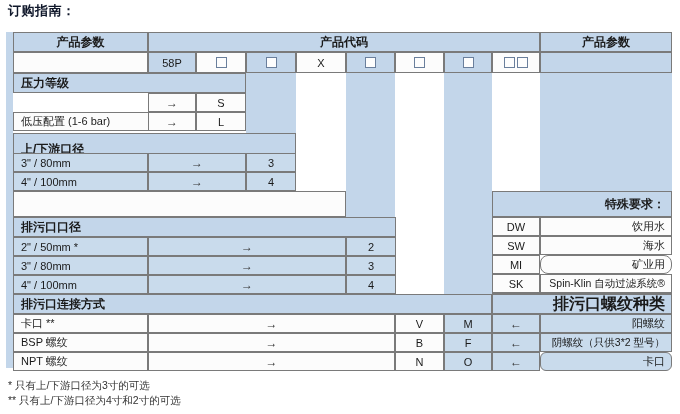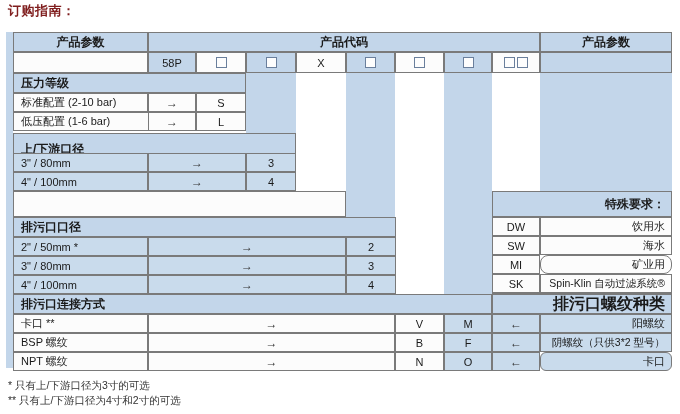--- a/index.html
+++ b/index.html
@@ -6,21 +6,21 @@
   body{
     width:680px;height:414px;
     background:#ffffff;
     font-family:"Liberation Sans","DejaVu Sans",sans-serif;
     -webkit-font-smoothing:none;
   }
   .page{position:relative;width:680px;height:414px;overflow:hidden;}
 
   .title{
     position:absolute;left:8px;top:2px;
-    font-size:13px;font-weight:bold;color:#7f1d1d;
+    font-size:13px;font-weight:bold;color:#0f172a;
     letter-spacing:.5px;
   }
 
   
   .tbl{
     position:absolute;left:6px;top:32px;
     width:666px;height:336px;
     background:#ffffff;
   }
   
@@ -101,21 +101,20 @@
 
     <div class="cell bd blue" style="left:534px;top:20px;width:132px;height:21px;"></div>
 
     <div class="cell blue" style="left:240px;top:41px;width:50px;height:99px;"></div>
     <div class="cell blue" style="left:340px;top:41px;width:49px;height:253px;"></div>
     <div class="cell blue" style="left:438px;top:41px;width:48px;height:253px;"></div>
     <div class="cell blue" style="left:534px;top:41px;width:132px;height:143px;"></div>
 
     <div class="cell bd blue lft bold" style="left:7px;top:41px;width:233px;height:20px;font-size:12px;">压力等级</div>
 
-    <div class="cell bd white lft" style="left:7px;top:61px;width:135px;height:19px;">标准配置 (2-10 bar)</div>
     <div class="cell bd white ctr arrow" style="left:142px;top:61px;width:48px;height:19px;">→</div>
     <div class="cell bd white ctr" style="left:190px;top:61px;width:50px;height:19px;">S</div>
 
     <div class="cell bd white lft" style="left:7px;top:80px;width:152px;height:19px;">低压配置 (1-6 bar)</div>
     <div class="cell bd white ctr arrow" style="left:142px;top:80px;width:48px;height:19px;">→</div>
     <div class="cell bd white ctr" style="left:190px;top:80px;width:50px;height:19px;">L</div>
 
     <div class="cell bd blue lft bold" style="left:7px;top:101px;width:283px;height:32px;font-size:12px;">上/下游口径</div>
 
     <div class="cell bd blue2 lft" style="left:7px;top:121px;width:135px;height:19px;">3" / 80mm</div>

